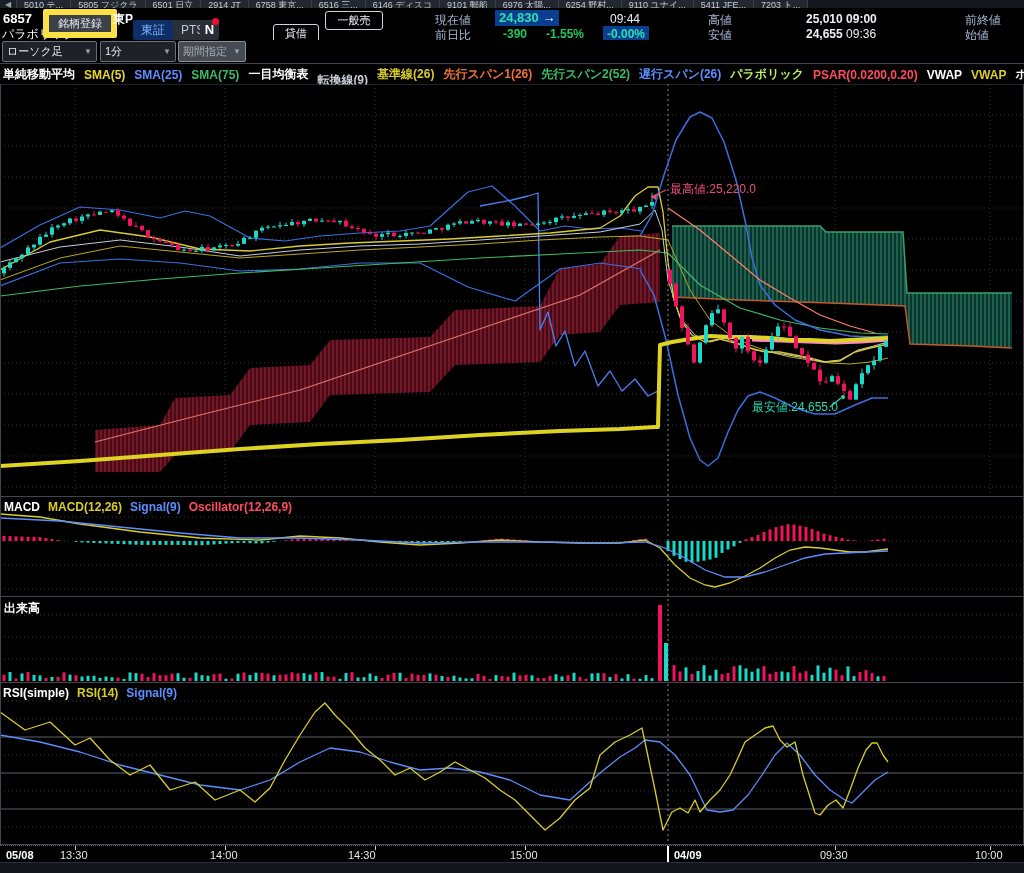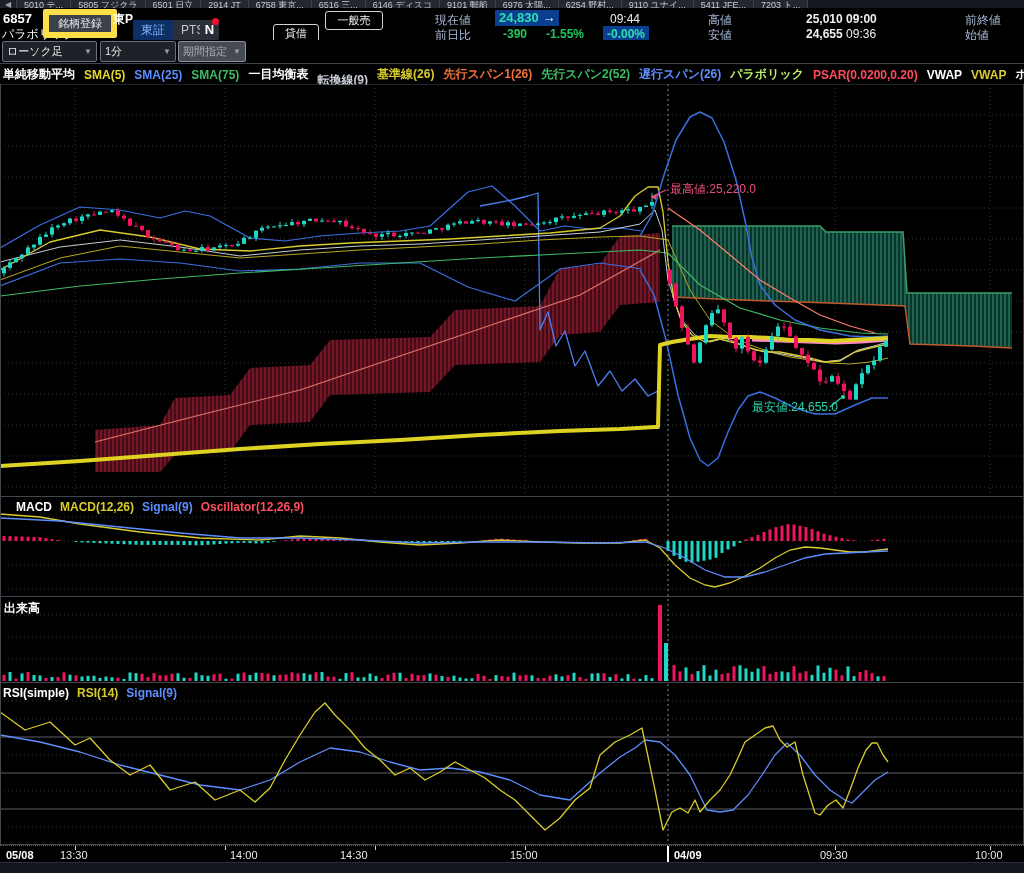--- a/index.html
+++ b/index.html
@@ -790,21 +790,21 @@
       <line x1="0" y1="84" x2="1024" y2="84" stroke="#41464f"></line>
       <line x1="0" y1="496.5" x2="1024" y2="496.5" stroke="#41464f"></line>
       <line x1="0" y1="596.5" x2="1024" y2="596.5" stroke="#41464f"></line>
       <line x1="0" y1="682.5" x2="1024" y2="682.5" stroke="#41464f"></line>
       <line x1="0" y1="844.5" x2="1024" y2="844.5" stroke="#41464f"></line>
       <line x1="0.5" y1="84" x2="0.5" y2="845" stroke="#41464f"></line>
       <line x1="1023.5" y1="84" x2="1023.5" y2="845" stroke="#41464f"></line>
     </g>
 </svg>
 
-<div class="abs paneleg" style="top:500px;left:4px;margin-left:12px;" id="legend-macd">
+<div class="abs paneleg" style="top:500px;left:4px;" id="legend-macd">
     <span style="color: rgb(255, 255, 255);">MACD</span>
     <span style="color: rgb(216, 204, 46);">MACD(12,26)</span>
     <span style="color: rgb(93, 142, 255);">Signal(9)</span>
     <span style="color: rgb(255, 77, 94);">Oscillator(12,26,9)</span>
   </div>
 <div class="abs paneleg" style="top:600px;left:4px;" id="legend-vol">
     <span style="color: rgb(255, 255, 255);">出来高</span>
   </div>
 <div class="abs paneleg" style="top:686px;left:3px;" id="legend-rsi">
     <span style="color: rgb(255, 255, 255);">RSI(simple)</span>
@@ -815,21 +815,21 @@
 <div class="abs axisrow" id="axis-row">
     <div class="tick" style="left: 75px;"></div>
     <div class="tick" style="left: 225px;"></div>
     <div class="tick" style="left: 375px;"></div>
     <div class="tick" style="left: 525px;"></div>
     <div class="tick" style="left: 668px;"></div>
     <div class="tick" style="left: 835px;"></div>
     <div class="tick" style="left: 990px;"></div>
     <div class="al b" style="left: 6px;">05/08</div>
     <div class="al" style="left: 60px;">13:30</div>
-    <div class="al" style="left: 210px; margin-left: 20px;">14:00</div>
-    <div class="al" style="left: 340px;">14:30</div>
+    <div class="al" style="left: 210px;">14:00</div>
+    <div class="al" style="left: 348px;">14:30</div>
     <div class="al" style="left: 510px;">15:00</div>
     <div class="al b" style="left: 674px;">04/09</div>
     <div class="al" style="left: 820px;">09:30</div>
     <div class="al" style="left: 975px;">10:00</div>
     <div class="sep-axis" style="left: 667px;"></div>
   </div>
 <div class="abs bottomstrip"></div>
 
 </body></html>

